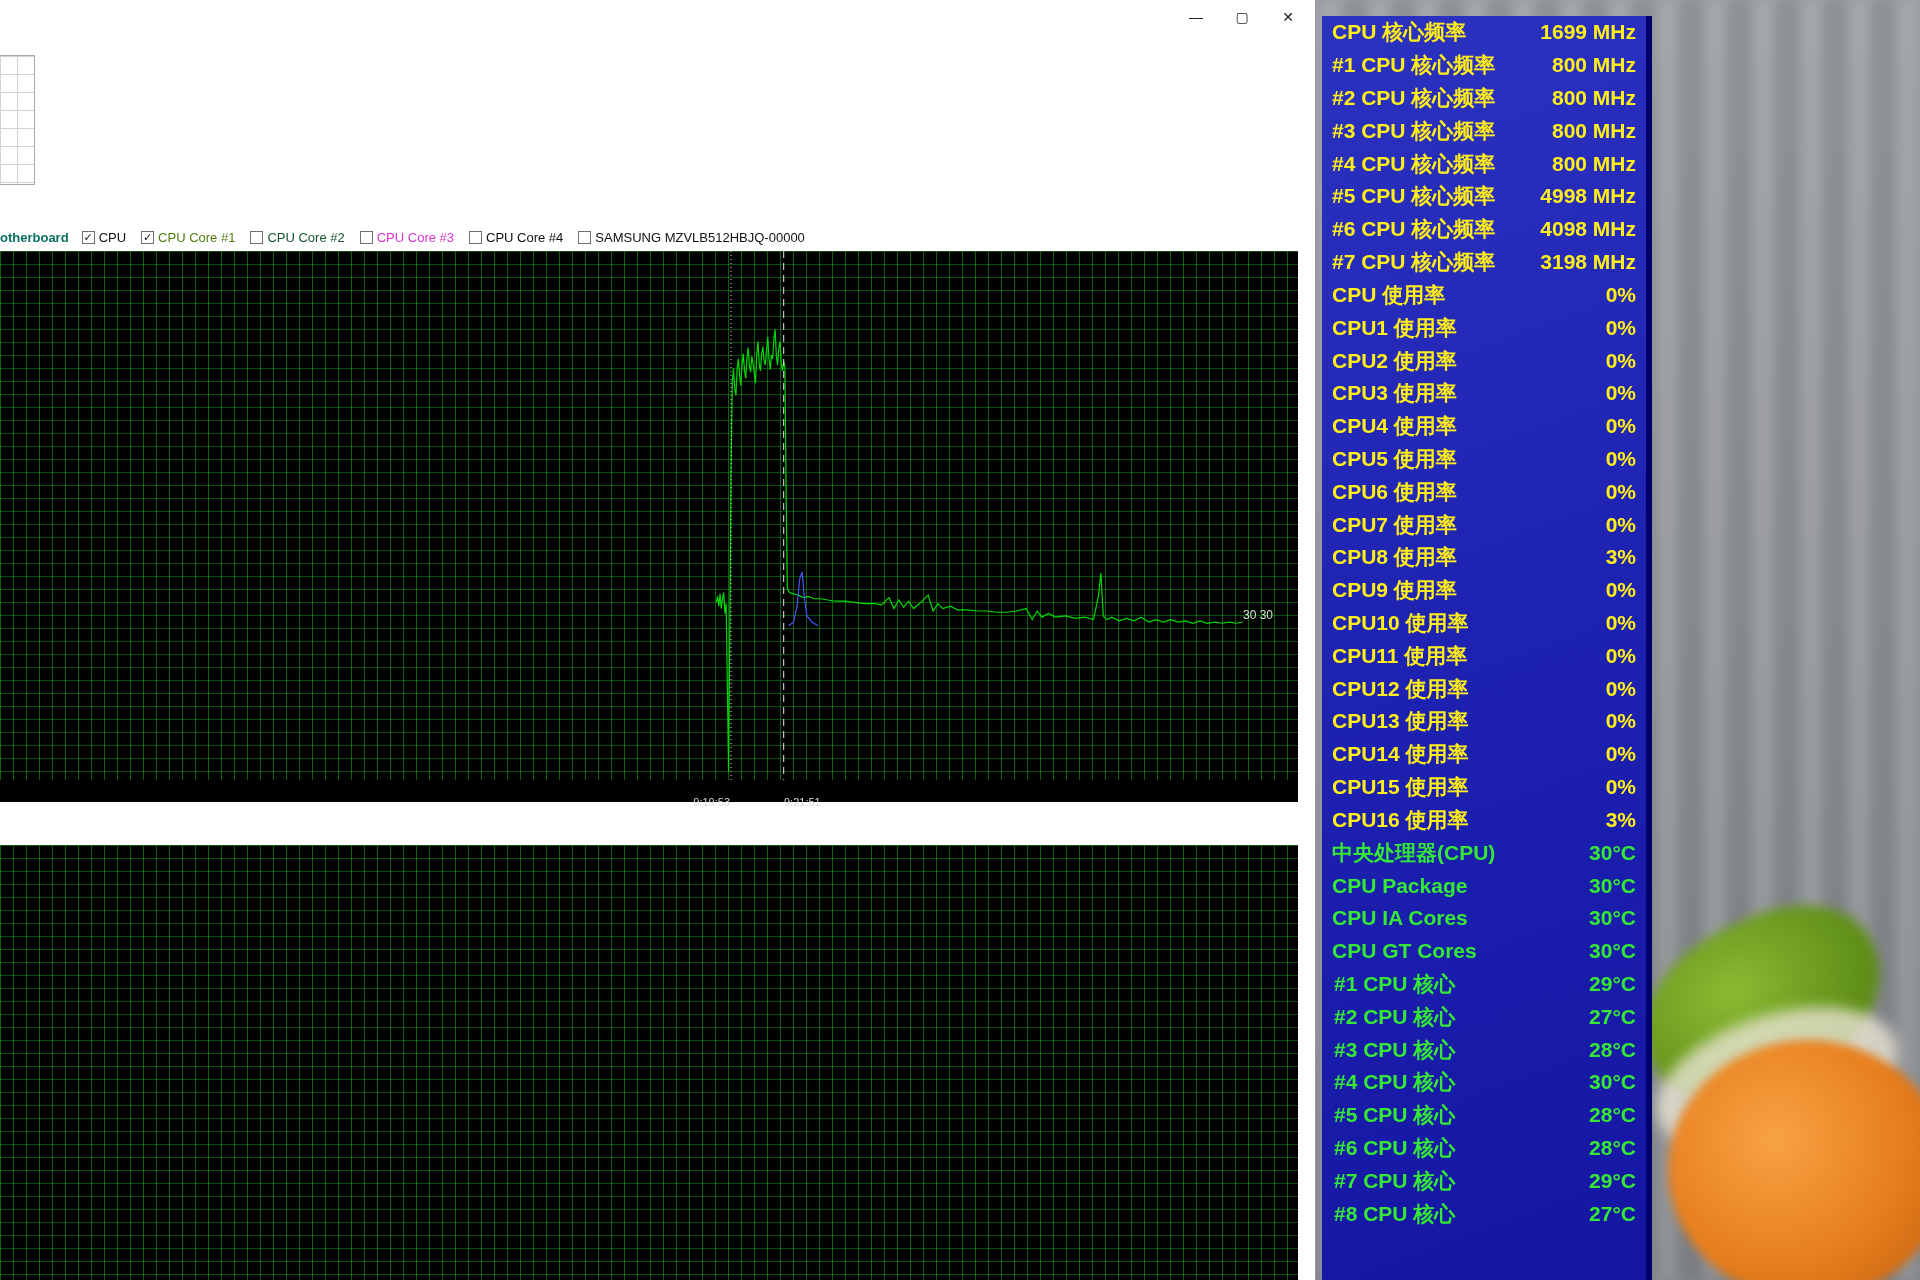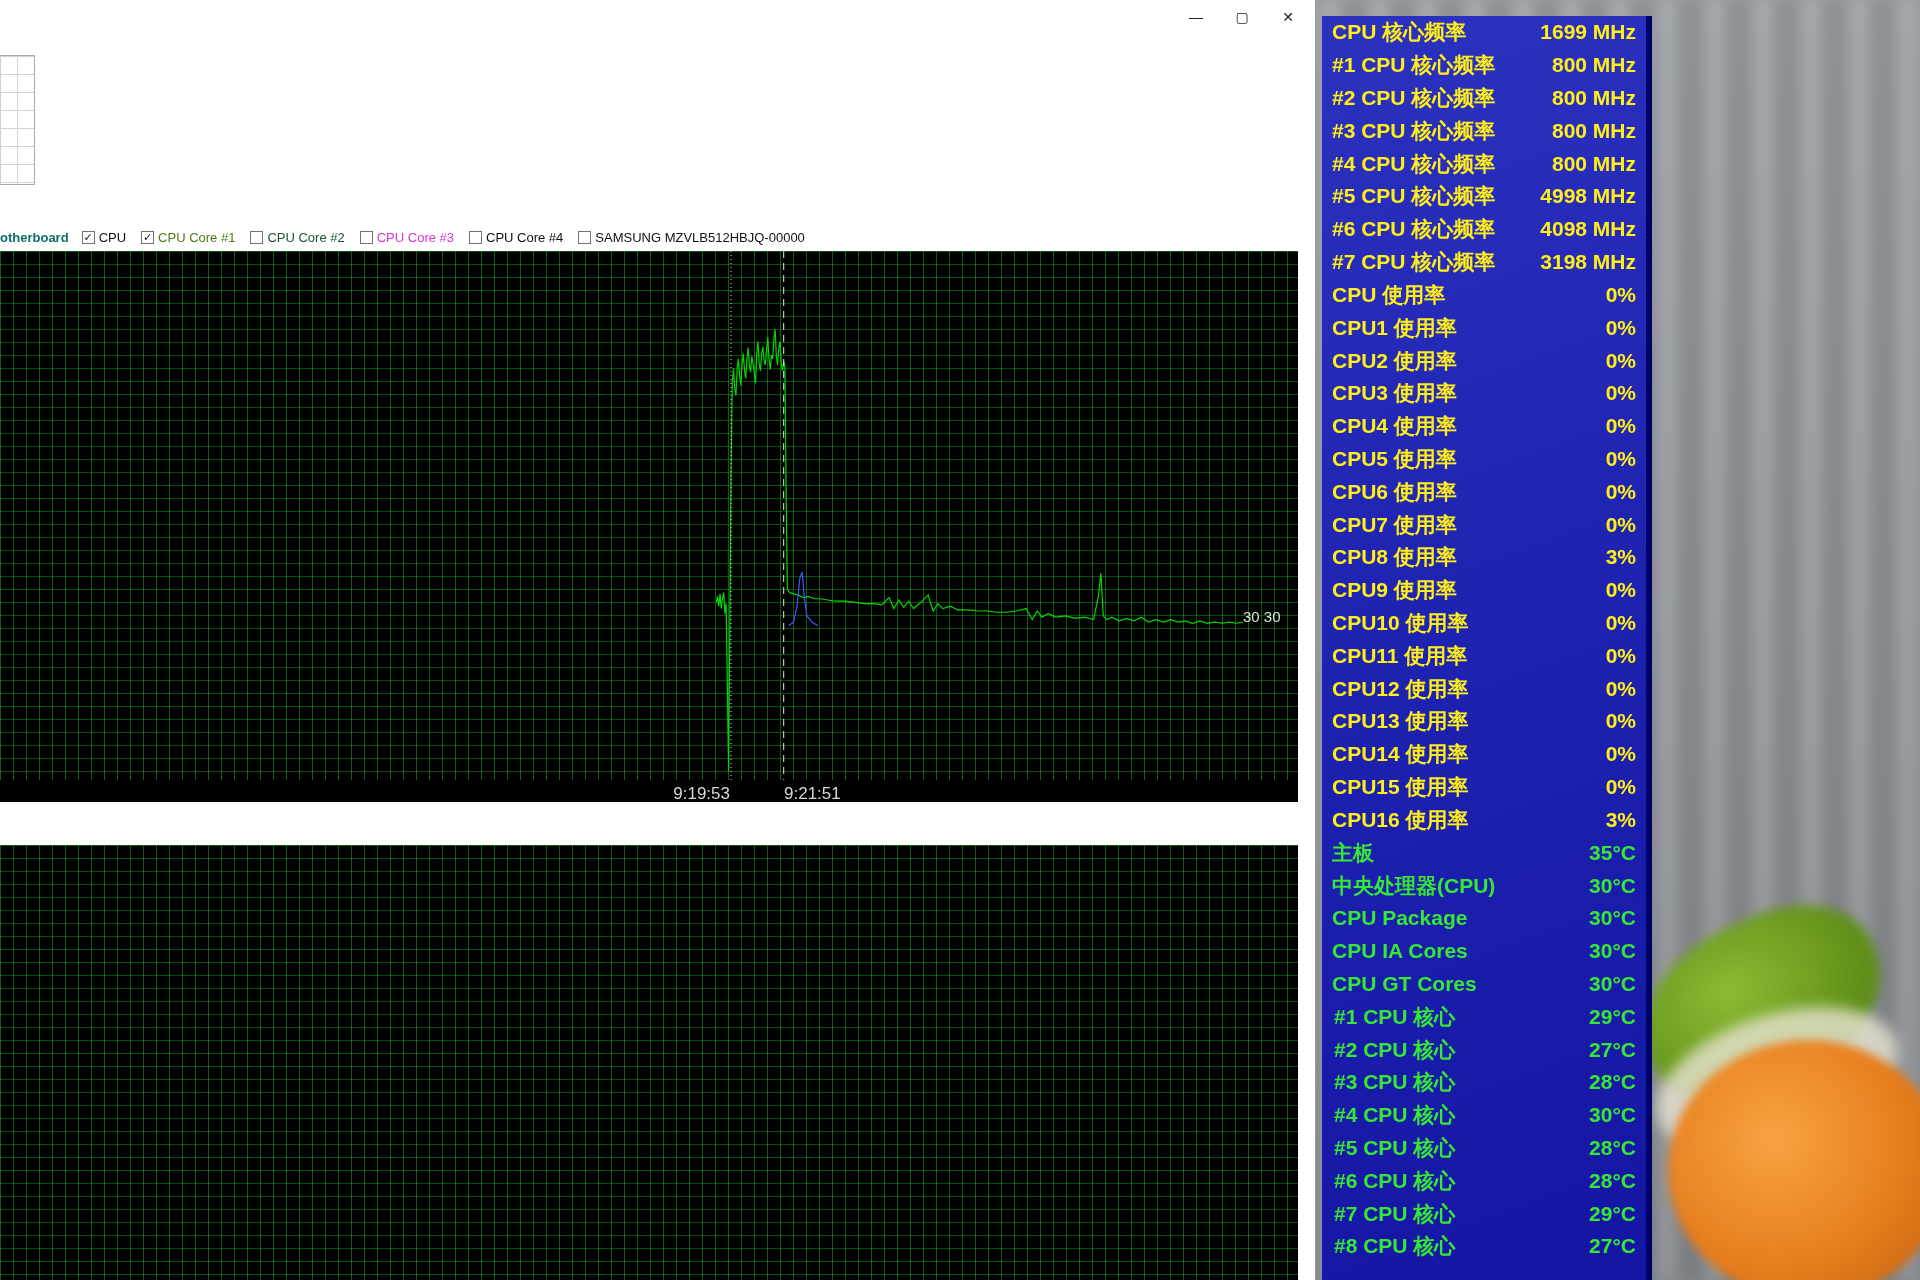--- a/index.html
+++ b/index.html
@@ -39,23 +39,23 @@
   .legend-item{display:inline-flex;align-items:center;gap:4px;}
   .cb{width:13px;height:13px;border:1px solid #707070;background:#fff;display:inline-flex;
     align-items:center;justify-content:center;font-size:11px;line-height:1;color:#111;box-sizing:border-box;}
   
   .chart{position:absolute;left:0;width:1298px;background-color:#000;
     background-image:
       repeating-linear-gradient(to right,rgba(20,175,20,.55) 0 1px,transparent 1px 13px),
       repeating-linear-gradient(to bottom,rgba(20,175,20,.45) 0 1px,transparent 1px 13px);}
   .chart1{top:251px;height:529px;}
   .chart1 svg{position:absolute;left:0;top:0;width:100%;height:100%;display:block;}
-  .end-label{position:absolute;left:1243px;top:608px;font-size:15px;color:#cfe8cf;}
+  .end-label{position:absolute;left:1243px;top:608px;font-size:12px;color:#cfe8cf;}
   .ts-strip{position:absolute;left:0;top:780px;width:1298px;height:22px;background:#000;}
-  .ts{position:absolute;top:4px;font-size:17px;color:#d8d8d8;}
+  .ts{position:absolute;top:16px;font-size:11px;color:#d8d8d8;}
   .ts1{left:666px;width:64px;text-align:right;}
   .ts2{left:784px;}
   .mid-strip{position:absolute;left:0;top:802px;width:1298px;height:43px;background:#fff;}
   .mid-title{position:absolute;left:257px;top:21px;font-size:13px;font-weight:600;color:#111;white-space:nowrap;}
   .mid-title .green{color:#00a32e;}
   .mid-title .sep{margin:0 6px;color:#111;}
   .chart2{top:845px;height:435px;}
   
   .panel{position:absolute;left:1322px;top:0;width:330px;height:1280px;
     background:linear-gradient(160deg,#2c32c0 0%,#1f23b2 45%,#1416a2 100%);
@@ -235,24 +235,20 @@
     </div>
     <div class="prow c-yellow">
       <span class="lab">CPU15 使用率</span>
       <span class="val">0%</span>
     </div>
     <div class="prow c-yellow">
       <span class="lab">CPU16 使用率</span>
       <span class="val">3%</span>
     </div>
     <div class="prow c-green">
-      <span class="lab">主板</span>
-      <span class="val">35°C</span>
-    </div>
-    <div class="prow c-green">
       <span class="lab">中央处理器(CPU)</span>
       <span class="val">30°C</span>
     </div>
     <div class="prow c-green">
       <span class="lab">CPU Package</span>
       <span class="val">30°C</span>
     </div>
     <div class="prow c-green">
       <span class="lab">CPU IA Cores</span>
       <span class="val">30°C</span>

